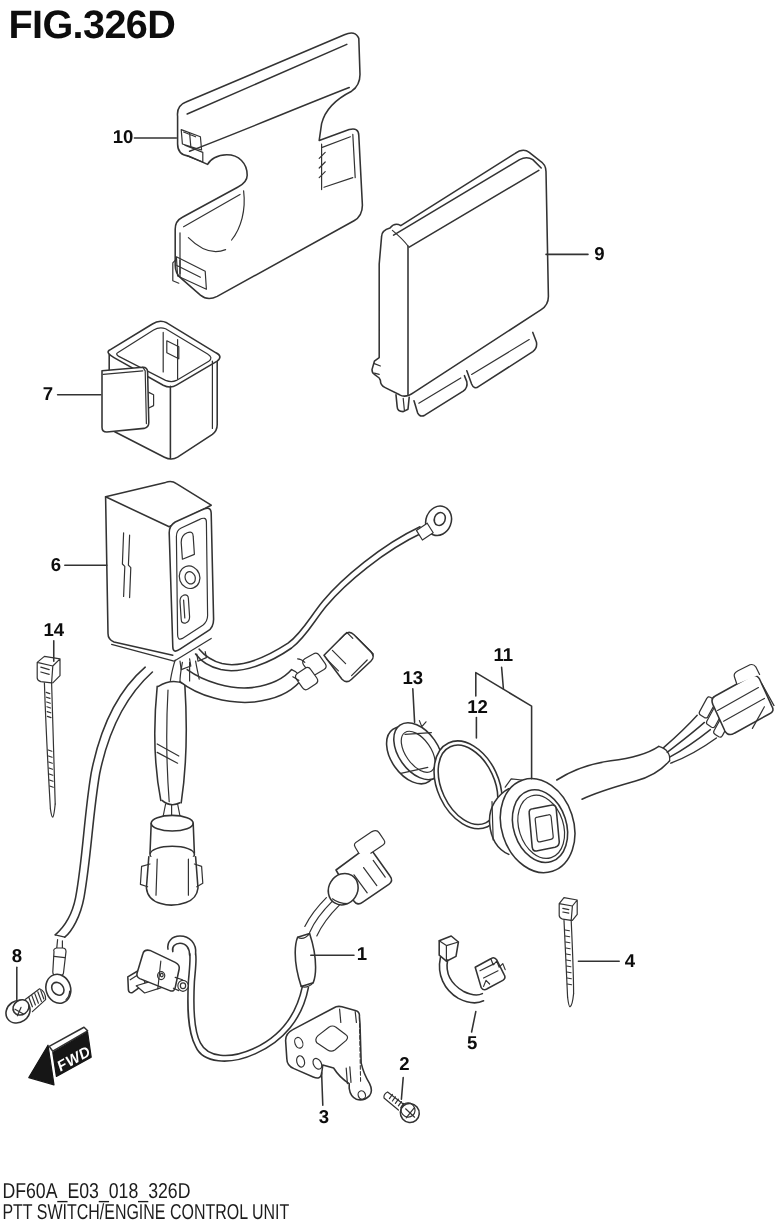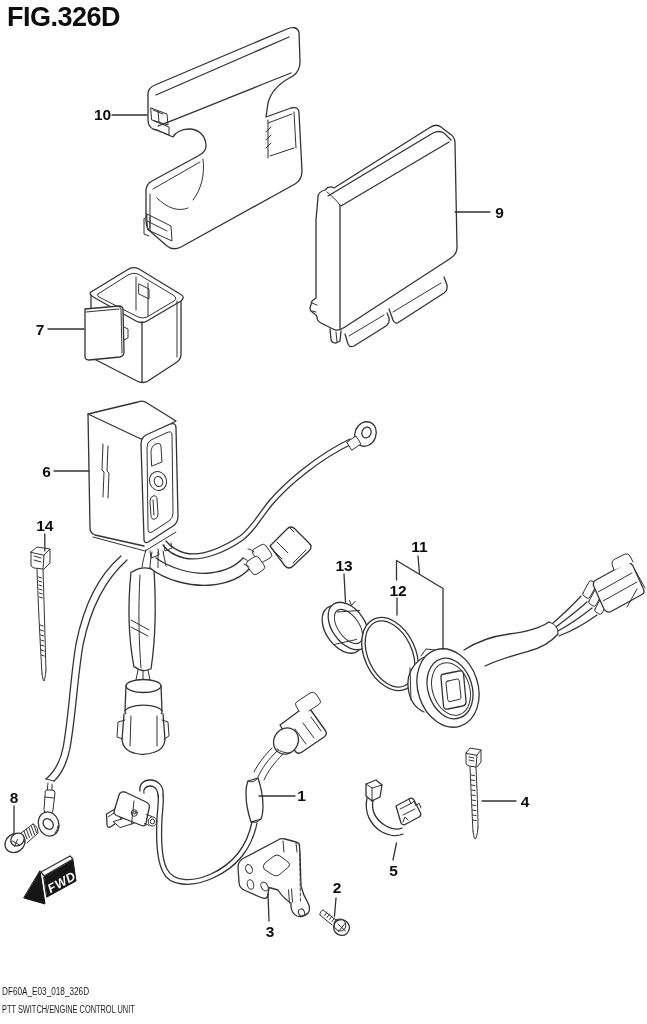--- a/index.html
+++ b/index.html
@@ -3,26 +3,26 @@
 <meta charset="utf-8">
 <style>
   html, body { margin: 0; padding: 0; background: #fff; }
   .page {
     position: relative; width: 647px; height: 1024px; overflow: hidden;
     background: var(--bg, #fff);
     font-family: "Liberation Sans", "DejaVu Sans", sans-serif;
   }
   .fig-title {
     position: absolute; left: 7px; top: 2px;
-    font-size: 27px; font-weight: bold; letter-spacing: -0.5px;
+    font-size: 33px; font-weight: bold; letter-spacing: -0.5px;
     color: var(--label, #0d0d0d);
   }
   .footer {
     position: absolute; left: 2px; top: 983px;
-    font-size: 10px; line-height: 18.3px; color: #1c1c1c;
+    font-size: 18px; line-height: 18.3px; color: #1c1c1c;
     white-space: nowrap;
   }
   .footer .l1 { transform: scaleX(0.82); transform-origin: left top; }
   .footer .l2 { transform: scaleX(0.74); transform-origin: left top; }
   svg.canvas { position: absolute; left: 0; top: 0; }
   svg.canvas path, svg.canvas line, svg.canvas ellipse {
     fill: none; stroke: var(--ink, #333); stroke-width: 1.3;
     stroke-linecap: round; stroke-linejoin: round;
   }
   svg.canvas .fw { fill: #fff; }

